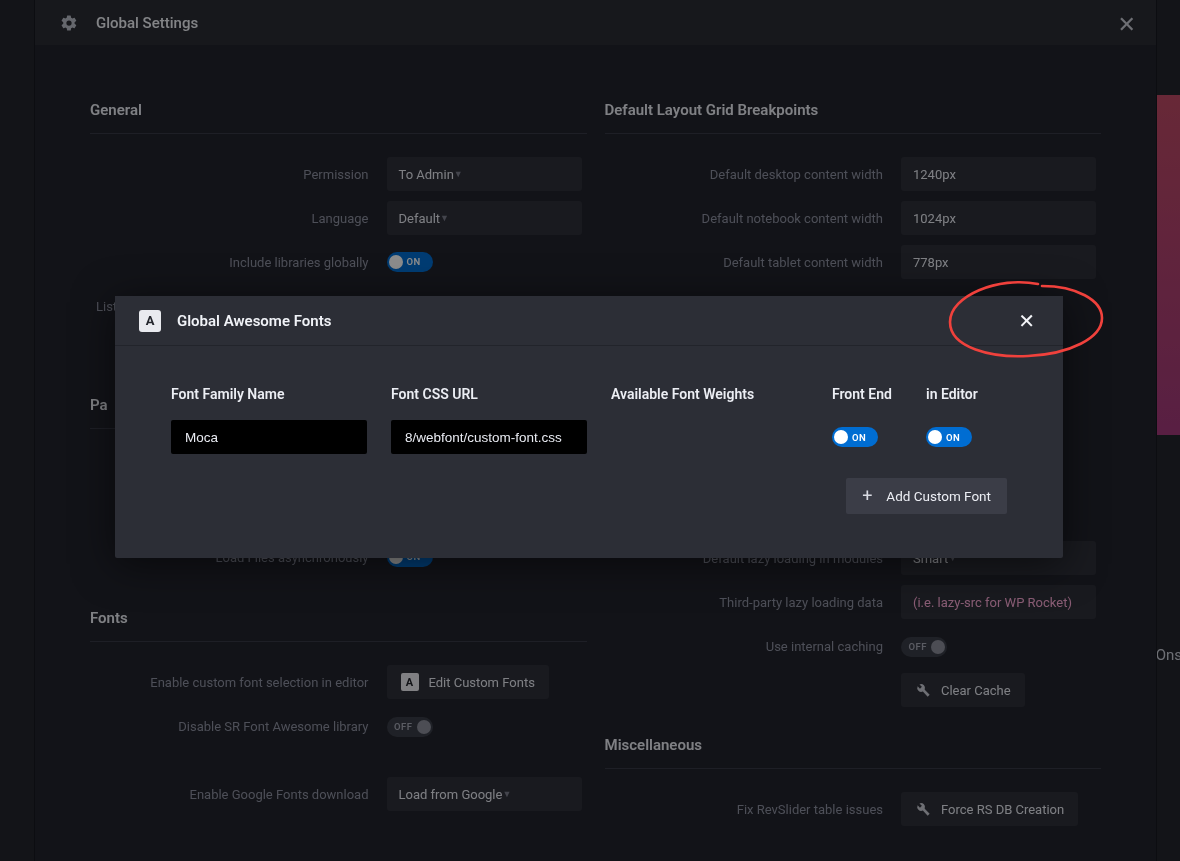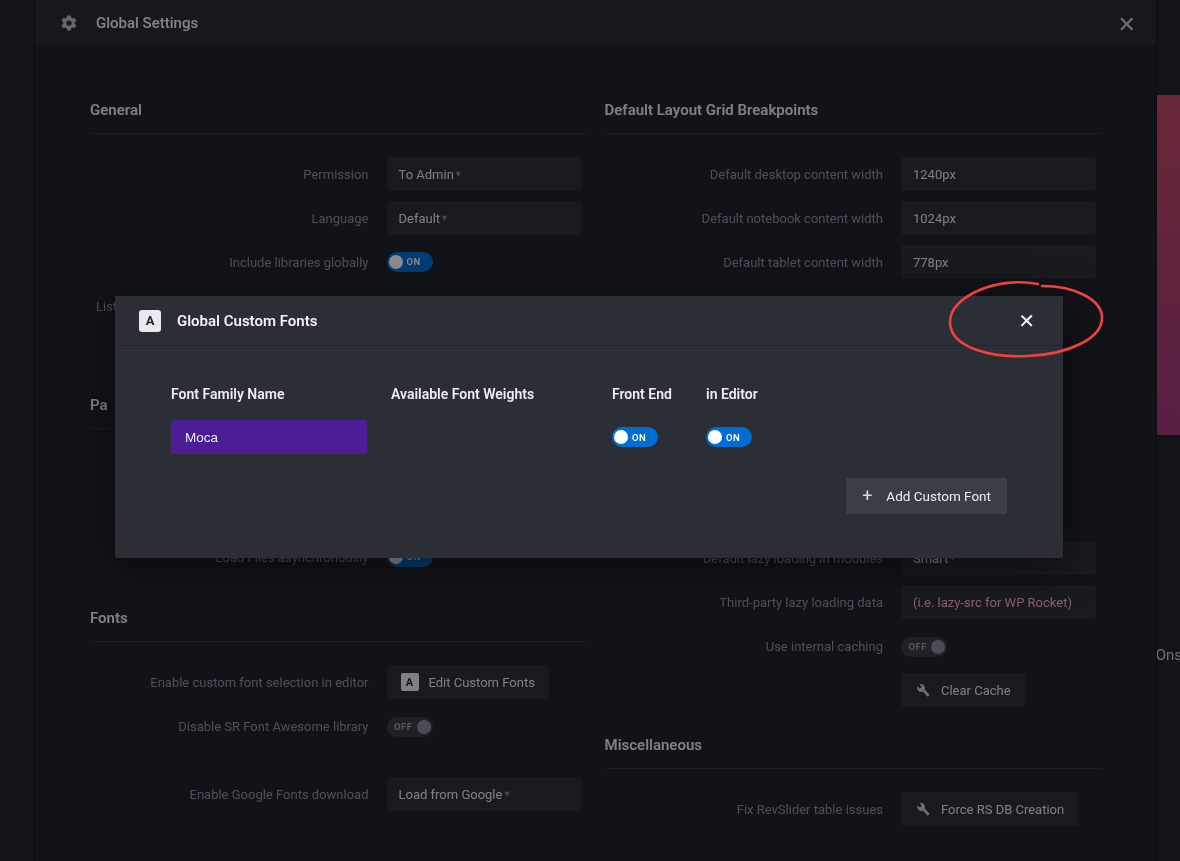--- a/index.html
+++ b/index.html
@@ -43,21 +43,21 @@
   .modal-header{ height:50px; display:flex; align-items:center; padding:0 24px; background:#2c2e36; border-bottom:1px solid #22242b;}
   .modal-header .sq { width:22px; height:22px; border-radius:3px; background:#e9eaef; color:#24262d; font-size:13px; font-weight:700; display:flex; align-items:center; justify-content:center; margin-right:16px;}
   .modal-title{ font-size:15px; font-weight:600; color:#f0f2f7;}
   .modal-close{ margin-left:auto; color:#f5f6fa; font-size:20px; line-height:1; cursor:pointer; padding:4px;}
   .modal-body{ padding:40px 56px 44px 56px;}
   .field-row{ display:flex; gap:24px; align-items:flex-start;}
   .field { display:flex; flex-direction:column; gap:18px;}
   .field.w1{ width:196px;} .field.w2{ width:196px;} .field.w3{ width:197px;}
   .field.wt{ width:70px;}
   .field-label{ font-size:14px; font-weight:600; color:#eceef4;}
-  .input{ height:34px; background:#4c1d95; border:none; border-radius:2px; padding:0 14px; font-size:13.5px; color:#e9ebf2; outline:none;}
+  .input{ height:34px; background:#000000; border:none; border-radius:2px; padding:0 14px; font-size:13.5px; color:#e9ebf2; outline:none;}
   .add-row{ display:flex; justify-content:flex-end; margin-top:24px; padding-right:0;}
   .add-btn{ display:inline-flex; align-items:center; gap:14px; height:36px; padding:0 16px; background:#3b3d47; border-radius:2px; font-size:13.5px; color:#eceef4; cursor:pointer;}
   .plus{ font-size:18px; line-height:1; color:#d9dbe3;}
 
   
   .annot { position:absolute; z-index:200; top:278px; left:942px; width:166px; height:84px; pointer-events:none;}
   .annot svg { width:100%; height:100%; }
 
   
   .rside { position:absolute; right:0; top:95px; width:42px; height:340px; background:linear-gradient(#d8506e,#b83d88); opacity:0.85;}
@@ -244,29 +244,33 @@
       </div>
     </div>
   </div>
 </div>
 
 <div class="dim"></div>
 
 <div class="modal">
   <div class="modal-header">
     <div class="sq">A</div>
-    <div class="modal-title">Global Custom Fonts</div>
+    <div class="modal-title">Global Awesome Fonts</div>
     <div class="modal-close">✕</div>
   </div>
   <div class="modal-body">
     <div class="field-row">
       <div class="field w1">
         <div class="field-label">Font Family Name</div>
         <input class="input" value="Moca" style="">
       </div>
+      <div class="field w2">
+        <div class="field-label">Font CSS URL</div>
+        <input class="input" value="8/webfont/custom-font.css" style="">
+      </div>
       <div class="field w3">
         <div class="field-label">Available Font Weights</div>
       </div>
       <div class="field wt">
         <div class="field-label">Front End</div>
         <span class="toggle on" style="margin-top:7px">
             <span class="knob"></span>
             <span>ON</span>
           </span>
       </div>

